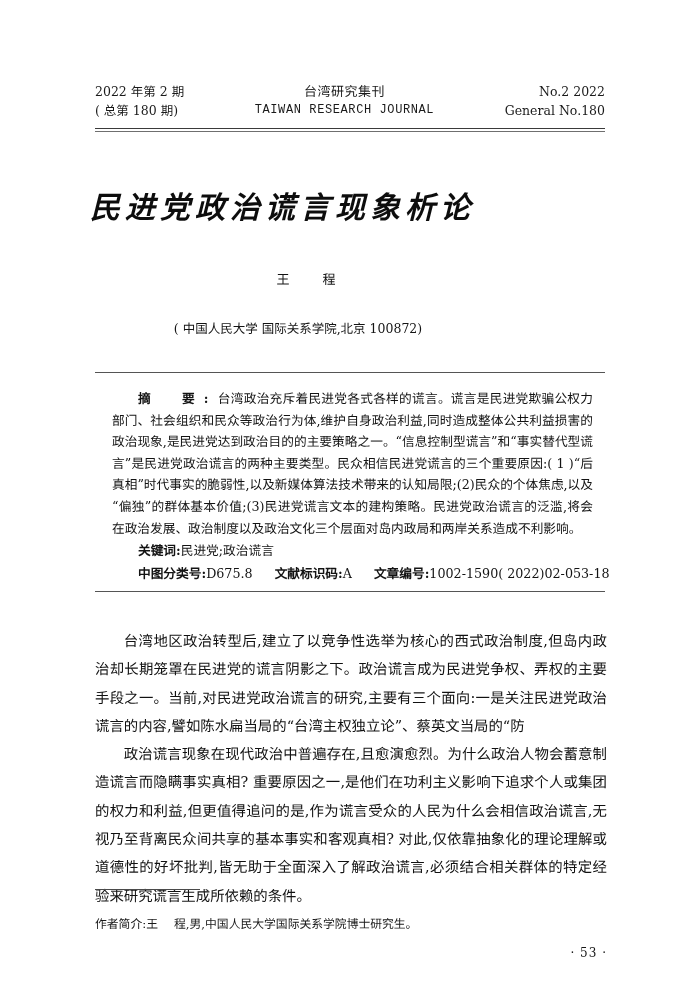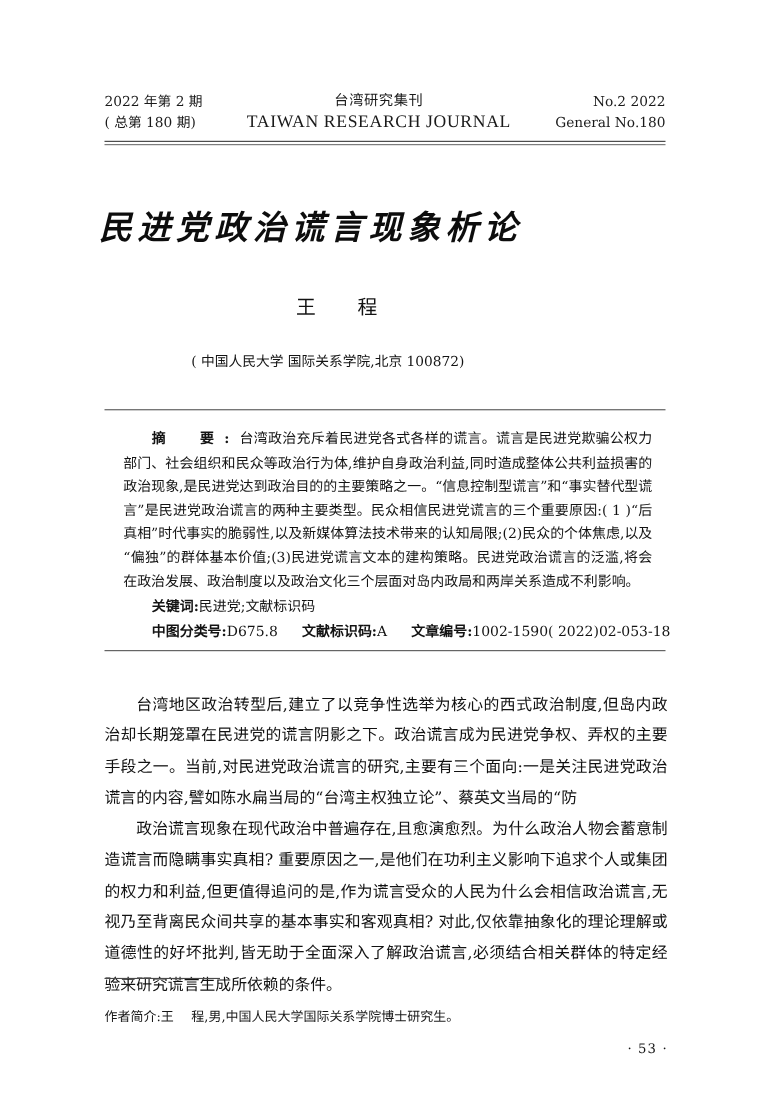--- a/index.html
+++ b/index.html
@@ -41,23 +41,23 @@
     white-space: nowrap;
   }
   .rh-left { text-align: left; }
   .rh-center { text-align: center; flex: 1; }
   .rh-right { text-align: right; }
   .rh-center .rh-line1 {
     font-size: 13px;
     letter-spacing: 0.5px;
   }
   .rh-center .rh-line2 {
-    font-size: 16px;
+    font-size: 12px;
     letter-spacing: 0.6px;
-    font-family: Liberation Serif, serif;
+    font-family: Liberation Mono, monospace;
   }
 
   .header-rule {
     position: absolute;
     left: 95px;
     top: 108px;
     width: 510px;
     height: 4px;
     border-top: 1.4px solid #3a3a3a;
     border-bottom: 0.9px solid #6f6f6f;
@@ -80,21 +80,21 @@
     color: #0d0d0d;
     text-indent: 5px;
   }
 
   .doc-author {
     position: absolute;
     left: 0;
     top: 247px;
     width: 612px;
     text-align: center;
-    font-size: 18px;
+    font-size: 13px;
     line-height: 26px;
     letter-spacing: 10px;
     text-indent: 10px;
     color: #121212;
   }
 
   .doc-affiliation {
     position: absolute;
     left: 0;
     top: 299px;
@@ -226,21 +226,21 @@
 
   <div class="doc-title">民进党政治谎言现象析论</div>
   <div class="doc-author">王　程</div>
   <div class="doc-affiliation">( 中国人民大学 国际关系学院,北京 100872)</div>
 
   <div class="abs-rule-top"></div>
 
   <div class="abstract-block">
     <div class="abstract-body"><span class="abs-label">摘　要:</span><span>台湾政治充斥着民进党各式各样的谎言。谎言是民进党欺骗公权力部门、社会组织和民众等政治行为体,维护自身政治利益,同时造成整体公共利益损害的政治现象,是民进党达到政治目的的主要策略之一。“信息控制型谎言”和“事实替代型谎言”是民进党政治谎言的两种主要类型。民众相信民进党谎言的三个重要原因:( 1 )“后真相”时代事实的脆弱性,以及新媒体算法技术带来的认知局限;(2)民众的个体焦虑,以及“偏独”的群体基本价值;(3)民进党谎言文本的建构策略。民进党政治谎言的泛滥,将会在政治发展、政治制度以及政治文化三个层面对岛内政局和两岸关系造成不利影响。</span></div>
 
-    <div class="keywords-line"><span class="abs-label-tight">关键词:</span><span>民进党;文献标识码</span></div>
+    <div class="keywords-line"><span class="abs-label-tight">关键词:</span><span>民进党;政治谎言</span></div>
 
     <div class="codes-line"><span class="abs-label-tight">中图分类号:</span><span>D675.8</span><span class="code-gap"></span><span class="abs-label-tight">文献标识码:</span><span>A</span><span class="code-gap"></span><span class="abs-label-tight">文章编号:</span><span>1002-1590( 2022)02-053-18</span></div>
   </div>
 
   <div class="abs-rule-bottom"></div>
 
   <div class="body-text">
     <p>台湾地区政治转型后,建立了以竞争性选举为核心的西式政治制度,但岛内政治却长期笼罩在民进党的谎言阴影之下。政治谎言成为民进党争权、弄权的主要手段之一。当前,对民进党政治谎言的研究,主要有三个面向:一是关注民进党政治谎言的内容,譬如陈水扁当局的“台湾主权独立论”、蔡英文当局的“防</p>
     <p>政治谎言现象在现代政治中普遍存在,且愈演愈烈。为什么政治人物会蓄意制造谎言而隐瞒事实真相? 重要原因之一,是他们在功利主义影响下追求个人或集团的权力和利益,但更值得追问的是,作为谎言受众的人民为什么会相信政治谎言,无视乃至背离民众间共享的基本事实和客观真相? 对此,仅依靠抽象化的理论理解或道德性的好坏批判,皆无助于全面深入了解政治谎言,必须结合相关群体的特定经验来研究谎言生成所依赖的条件。</p>
   </div>

